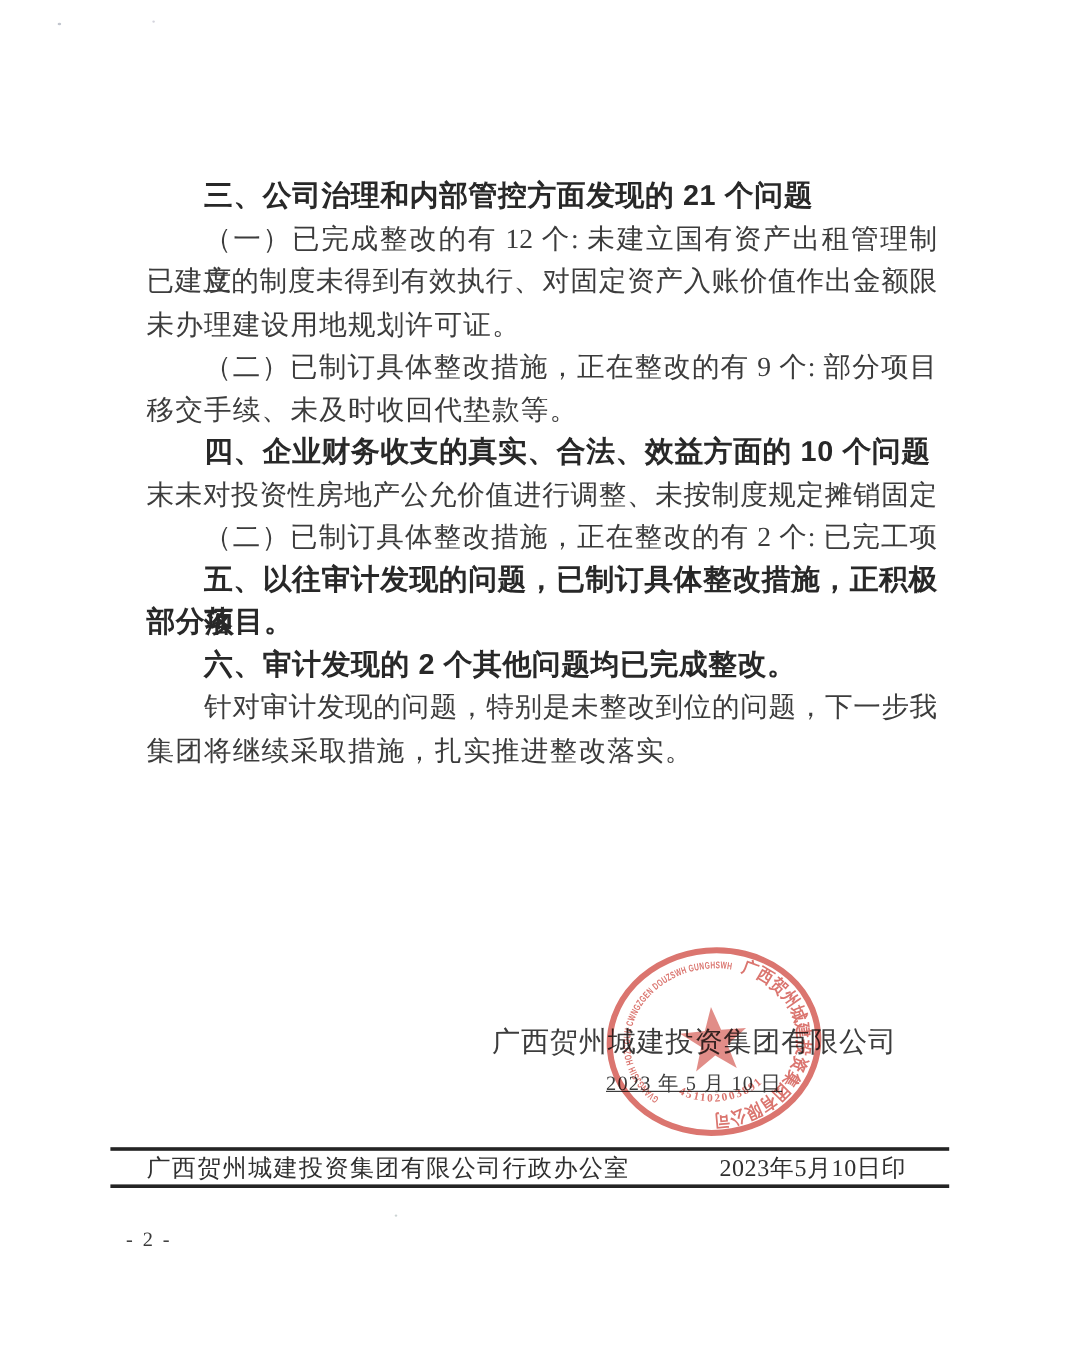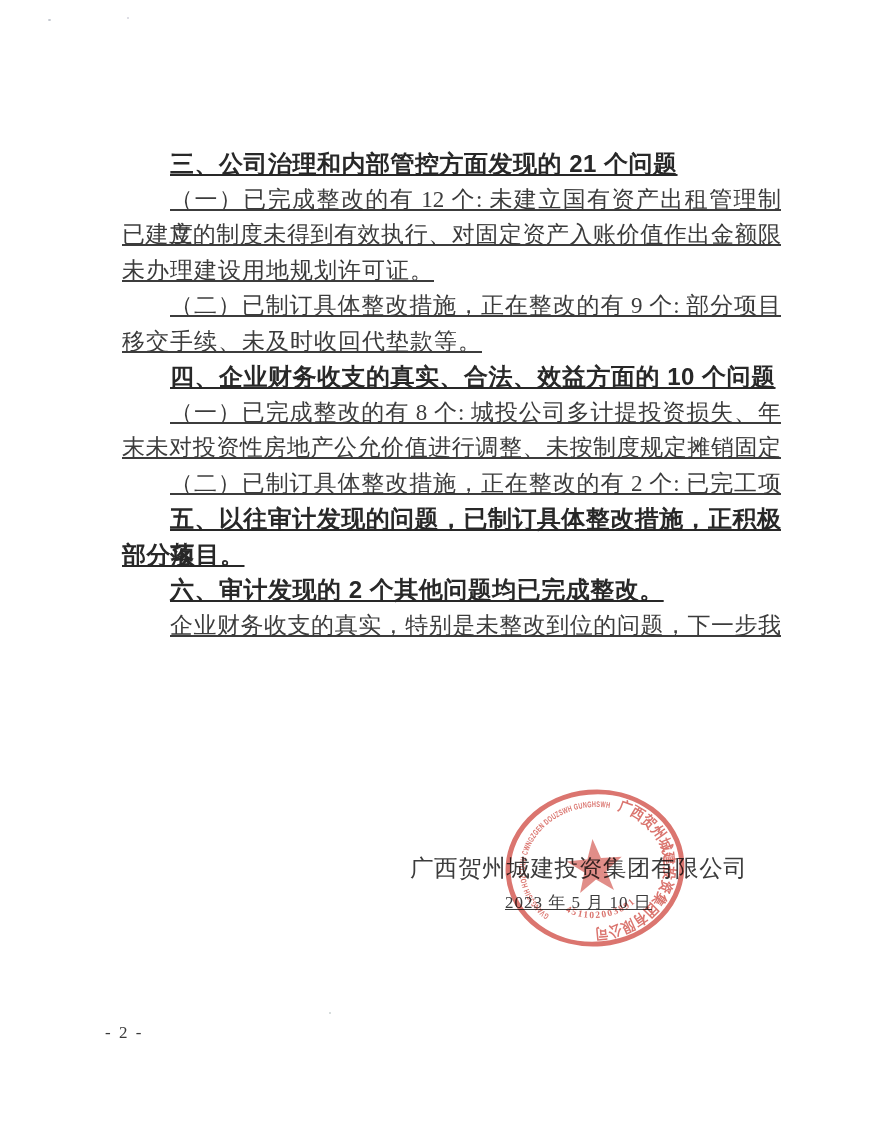--- a/index.html
+++ b/index.html
@@ -5,21 +5,21 @@
   html,body { margin:0; padding:0; background:#ffffff; }
   .page {
     position:relative; width:895px; height:1141px; background:#ffffff;
     font-family:"Liberation Serif","DejaVu Serif",serif;
     color:#3a3a3a; overflow:hidden;
   }
   
   .doc-body { position:absolute; left:122px; top:146px; width:659px; }
   .ln {
     height:35.5px; line-height:35.5px; font-size:23px;
-    letter-spacing:1px; white-space:nowrap; color:#3c3c3c;text-decoration:underline;
+    letter-spacing:1px; white-space:nowrap; color:#3c3c3c;
   }
   .ln.fill {
     white-space:normal; letter-spacing:0;
     text-align:justify; text-align-last:justify;
   }
   .ln.in { padding-left:48px; }
   .ln.hd {
     font-family:"Liberation Sans","DejaVu Sans",sans-serif;
     font-weight:700; font-size:24px; color:#282828; letter-spacing:0.5px;
   }
@@ -71,27 +71,27 @@
   <span class="sp sp3"></span>
 
   <main class="doc-body">
     <div class="ln hd in">三、公司治理和内部管控方面发现的 21 个问题</div>
     <div class="ln in fill">（一）已完成整改的有 12 个: 未建立国有资产出租管理制度、</div>
     <div class="ln fill">已建立的制度未得到有效执行、对固定资产入账价值作出金额限</div>
     <div class="ln">未办理建设用地规划许可证。</div>
     <div class="ln in fill">（二）已制订具体整改措施，正在整改的有 9 个: 部分项目</div>
     <div class="ln">移交手续、未及时收回代垫款等。</div>
     <div class="ln hd in">四、企业财务收支的真实、合法、效益方面的 10 个问题</div>
-    <div class="ln in fill">（一）已完成整改的有 8 个: 城投公司多计提投资损失、年</div>
     <div class="ln fill">末未对投资性房地产公允价值进行调整、未按制度规定摊销固定</div>
     <div class="ln in fill">（二）已制订具体整改措施，正在整改的有 2 个: 已完工项</div>
     <div class="ln hd in fill">五、以往审计发现的问题，已制订具体整改措施，正积极落</div>
     <div class="ln hd">部分项目。</div>
     <div class="ln hd in">六、审计发现的 2 个其他问题均已完成整改。</div>
-    <div class="ln in fill">企业财务收支的真实，特别是未整改到位的问题，下一步我</div>
+    <div class="ln in fill">针对审计发现的问题，特别是未整改到位的问题，下一步我</div>
+    <div class="ln">集团将继续采取措施，扎实推进整改落实。</div>
   </main>
 
   <div class="sig-company">广西贺州城建投资集团有限公司</div>
   <div class="sig-date">2023 年 5 月 10 日</div>
 
   <svg class="seal" viewBox="0 0 200 178" aria-hidden="true">
     <defs>
       <path id="latinArc" d="M 50.5,131.1 A 70,61 0 0 1 121.6,30"></path>
       <path id="cnArc" d="M 127.4,31.9 A 70,61 0 0 1 87.8,148.1"></path>
       <path id="numArc" d="M 63.4,126.3 A 57,50 0 0 0 136.6,126.3"></path>
@@ -104,16 +104,20 @@
       </text>
       <text class="cn" fill="#cf4a42">
         <textPath href="#cnArc" textLength="184" lengthAdjust="spacingAndGlyphs">广西贺州城建投资集团有限公司</textPath>
       </text>
       <text class="num" fill="#cf4a42">
         <textPath href="#numArc" startOffset="4">4511020038911</textPath>
       </text>
     </g>
   </svg>
 
+  <div class="colophon">
+    <span class="issuer">广西贺州城建投资集团有限公司行政办公室</span>
+    <span class="pdate">2023年5月10日印</span>
+  </div>
 
   <div class="page-number">- 2 -</div>
 
 </div>
 
 </body></html>

